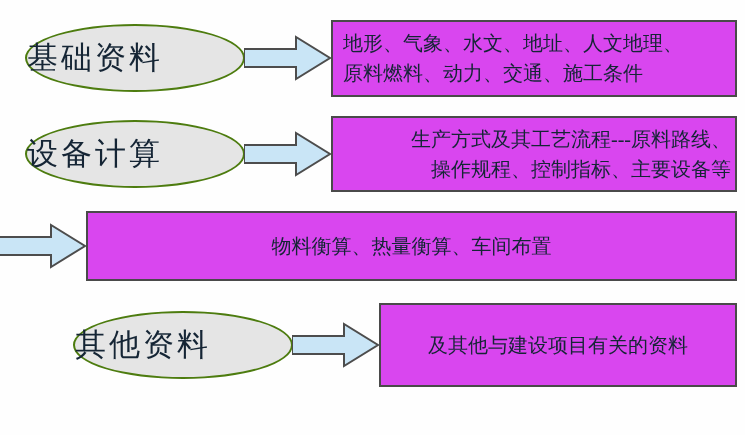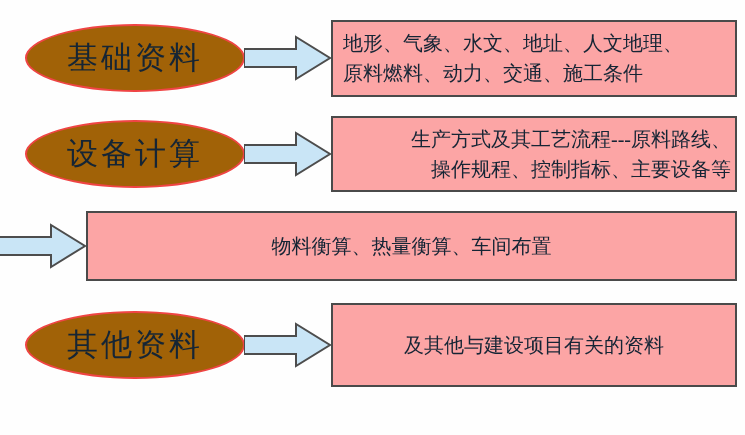--- a/index.html
+++ b/index.html
@@ -10,43 +10,43 @@
     font-family:"Liberation Serif","DejaVu Serif",serif;
     overflow:hidden;
   }
   .flow-row{
     position:absolute;left:0;right:0;
     display:flex;align-items:center;
   }
   .row-1{top:14px;height:88px;}
   .row-2{top:110px;height:88px;}
   .row-3{top:202px;height:88px;}
-  .row-4{top:299px;height:92px;}
+  .row-4{top:299px;height:92px;margin-left:48px;}
   .ellipse{
     flex:none;
     margin-left:25px;
     width:220px;height:68px;
-    border:2px solid #ef4444;
+    border:2px solid #4d7c0f;
     border-radius:50%;
-    background:#a16207;
-    display:flex;align-items:center;justify-content:center;
+    background:#e5e5e5;
+    display:flex;align-items:center;
     box-sizing:border-box;
   }
   .ellipse span{
     font-size:31px;
     letter-spacing:3px;
     color:#152535;
     white-space:nowrap;
   }
   .arrow{flex:none;width:88px;height:46px;margin:0 -1px 0 -1px;}
   .desc-box{
     flex:1;
     margin-right:8px;
     border:2px solid #4a4a4a;
-    background:#fca5a5;
+    background:#d946ef;
     box-sizing:border-box;
     display:flex;flex-direction:column;justify-content:center;
     color:#152535;
     font-size:20px;
     line-height:1.5;
   }
   .row-1 .desc-box{height:77px;}
   .row-2 .desc-box{height:76px;align-items:flex-end;}
   .row-3 .desc-box{height:70px;}
   .row-4 .desc-box{height:84px;}

